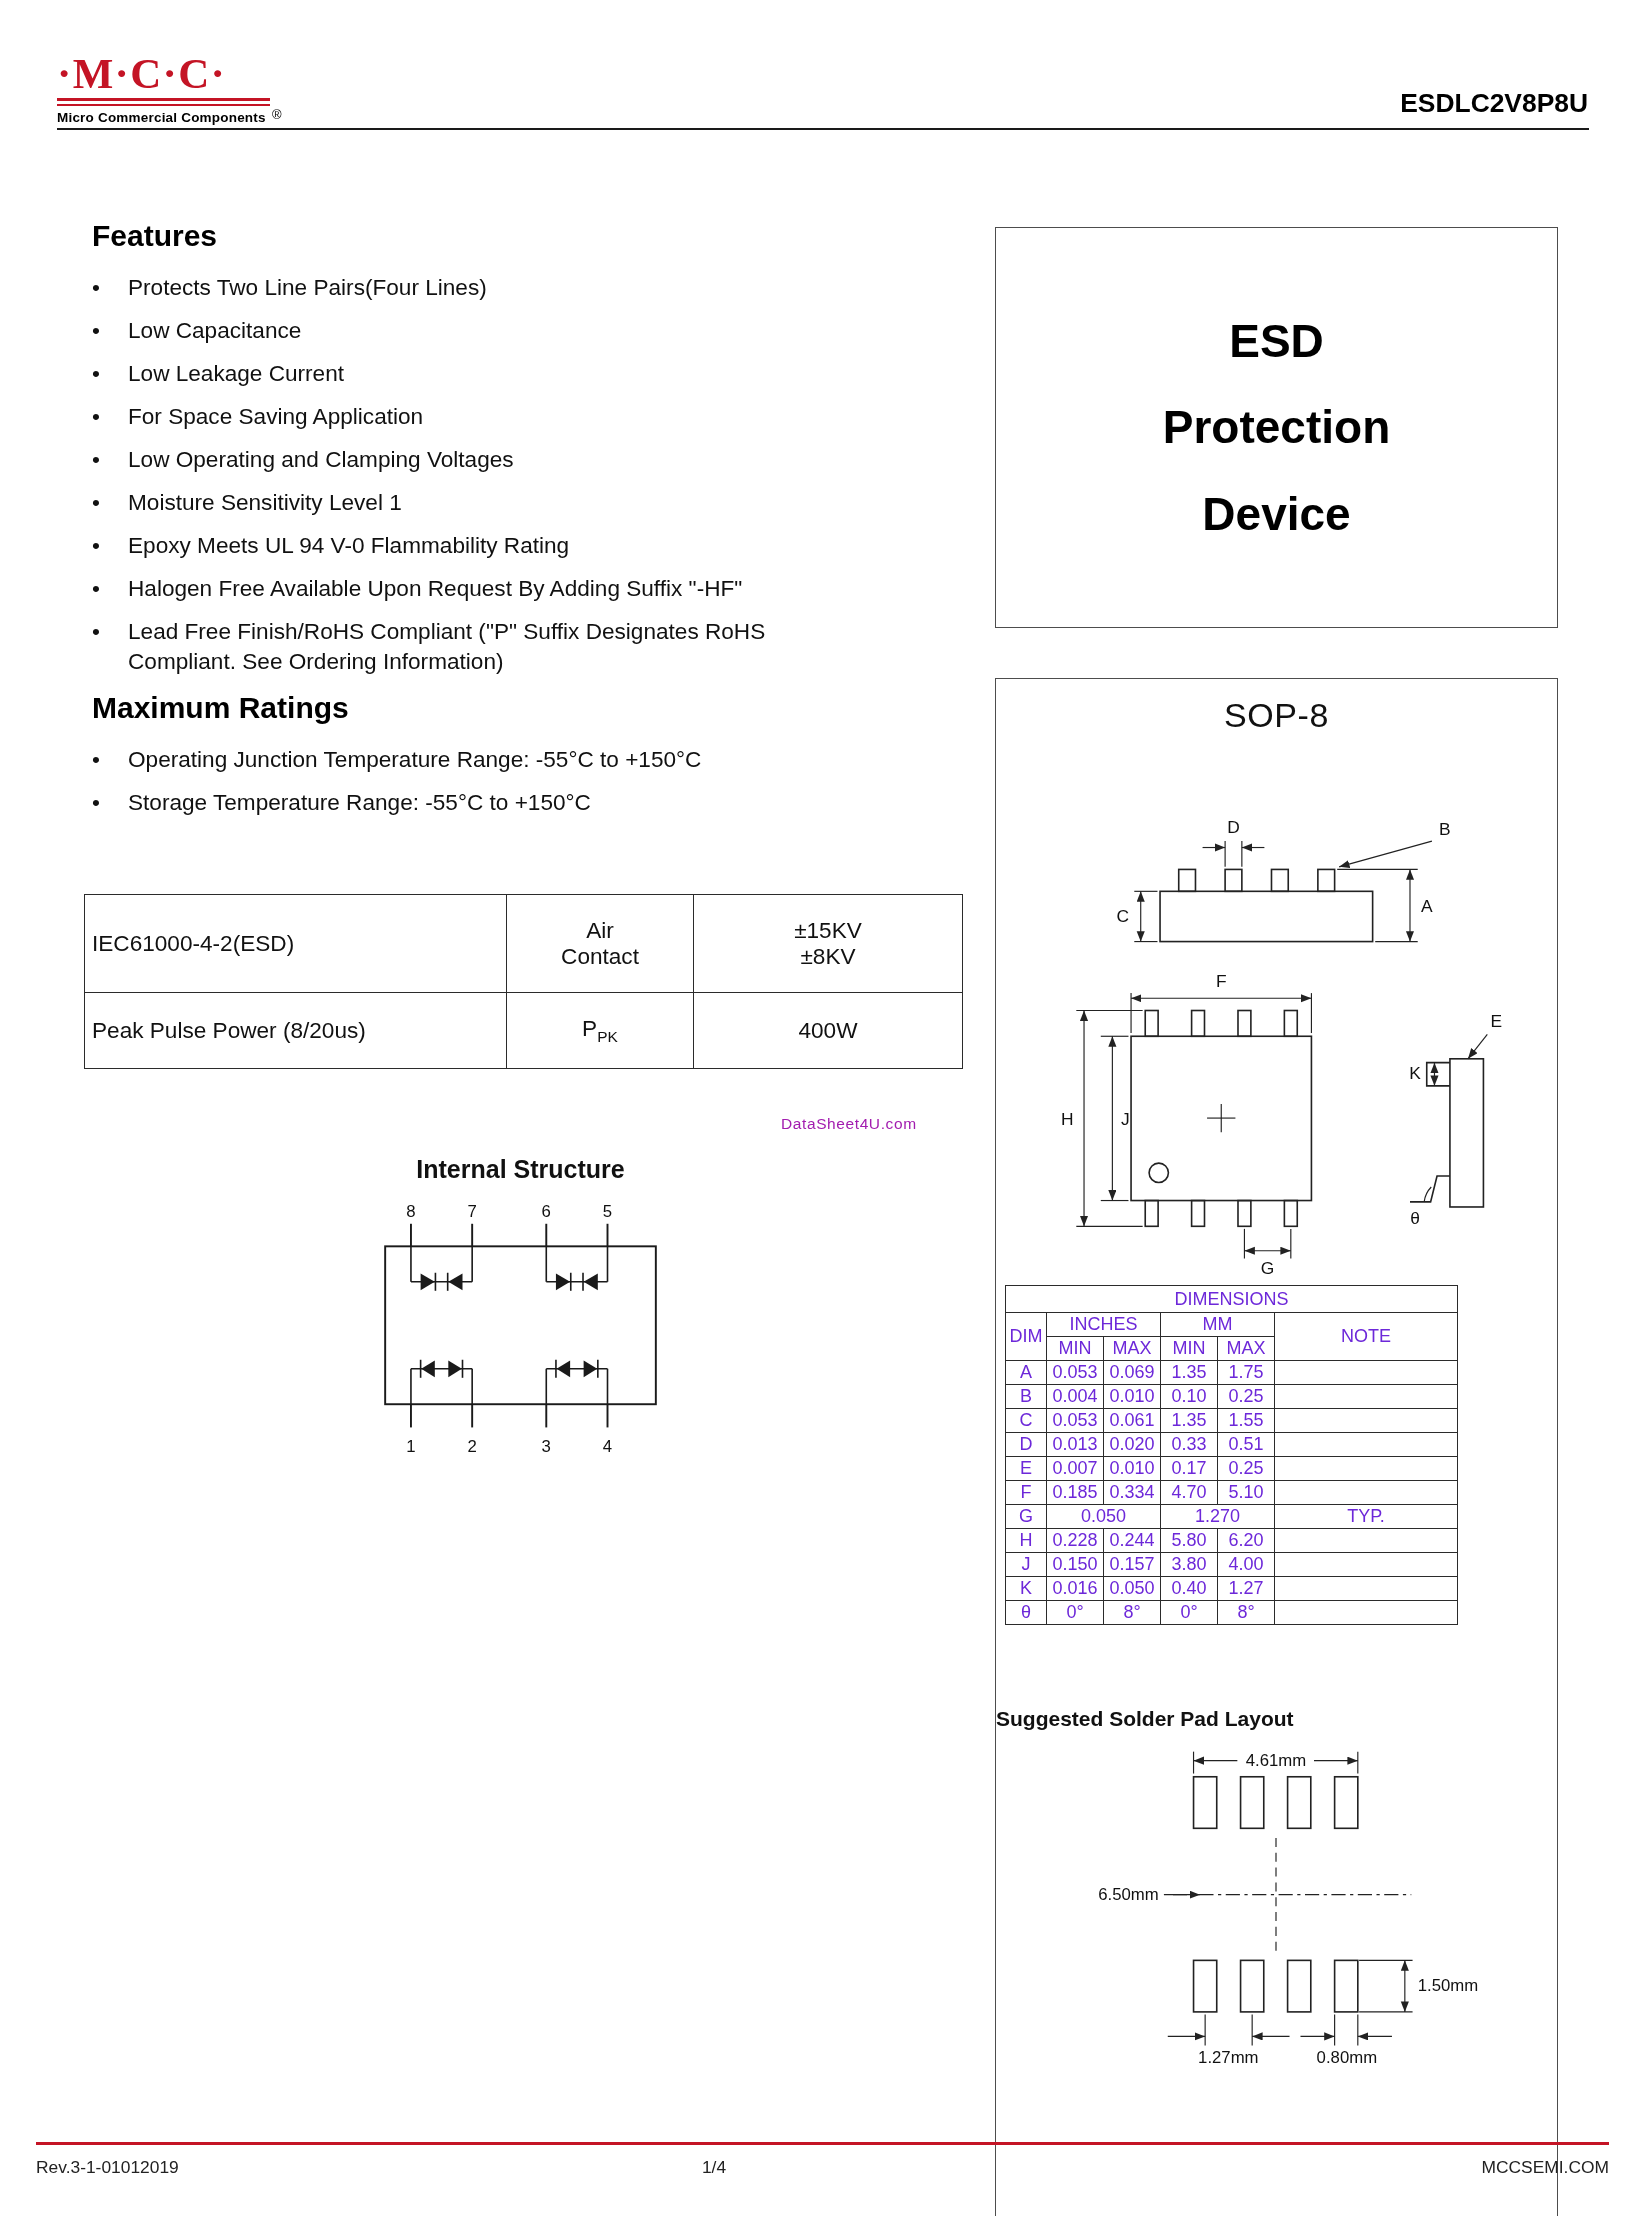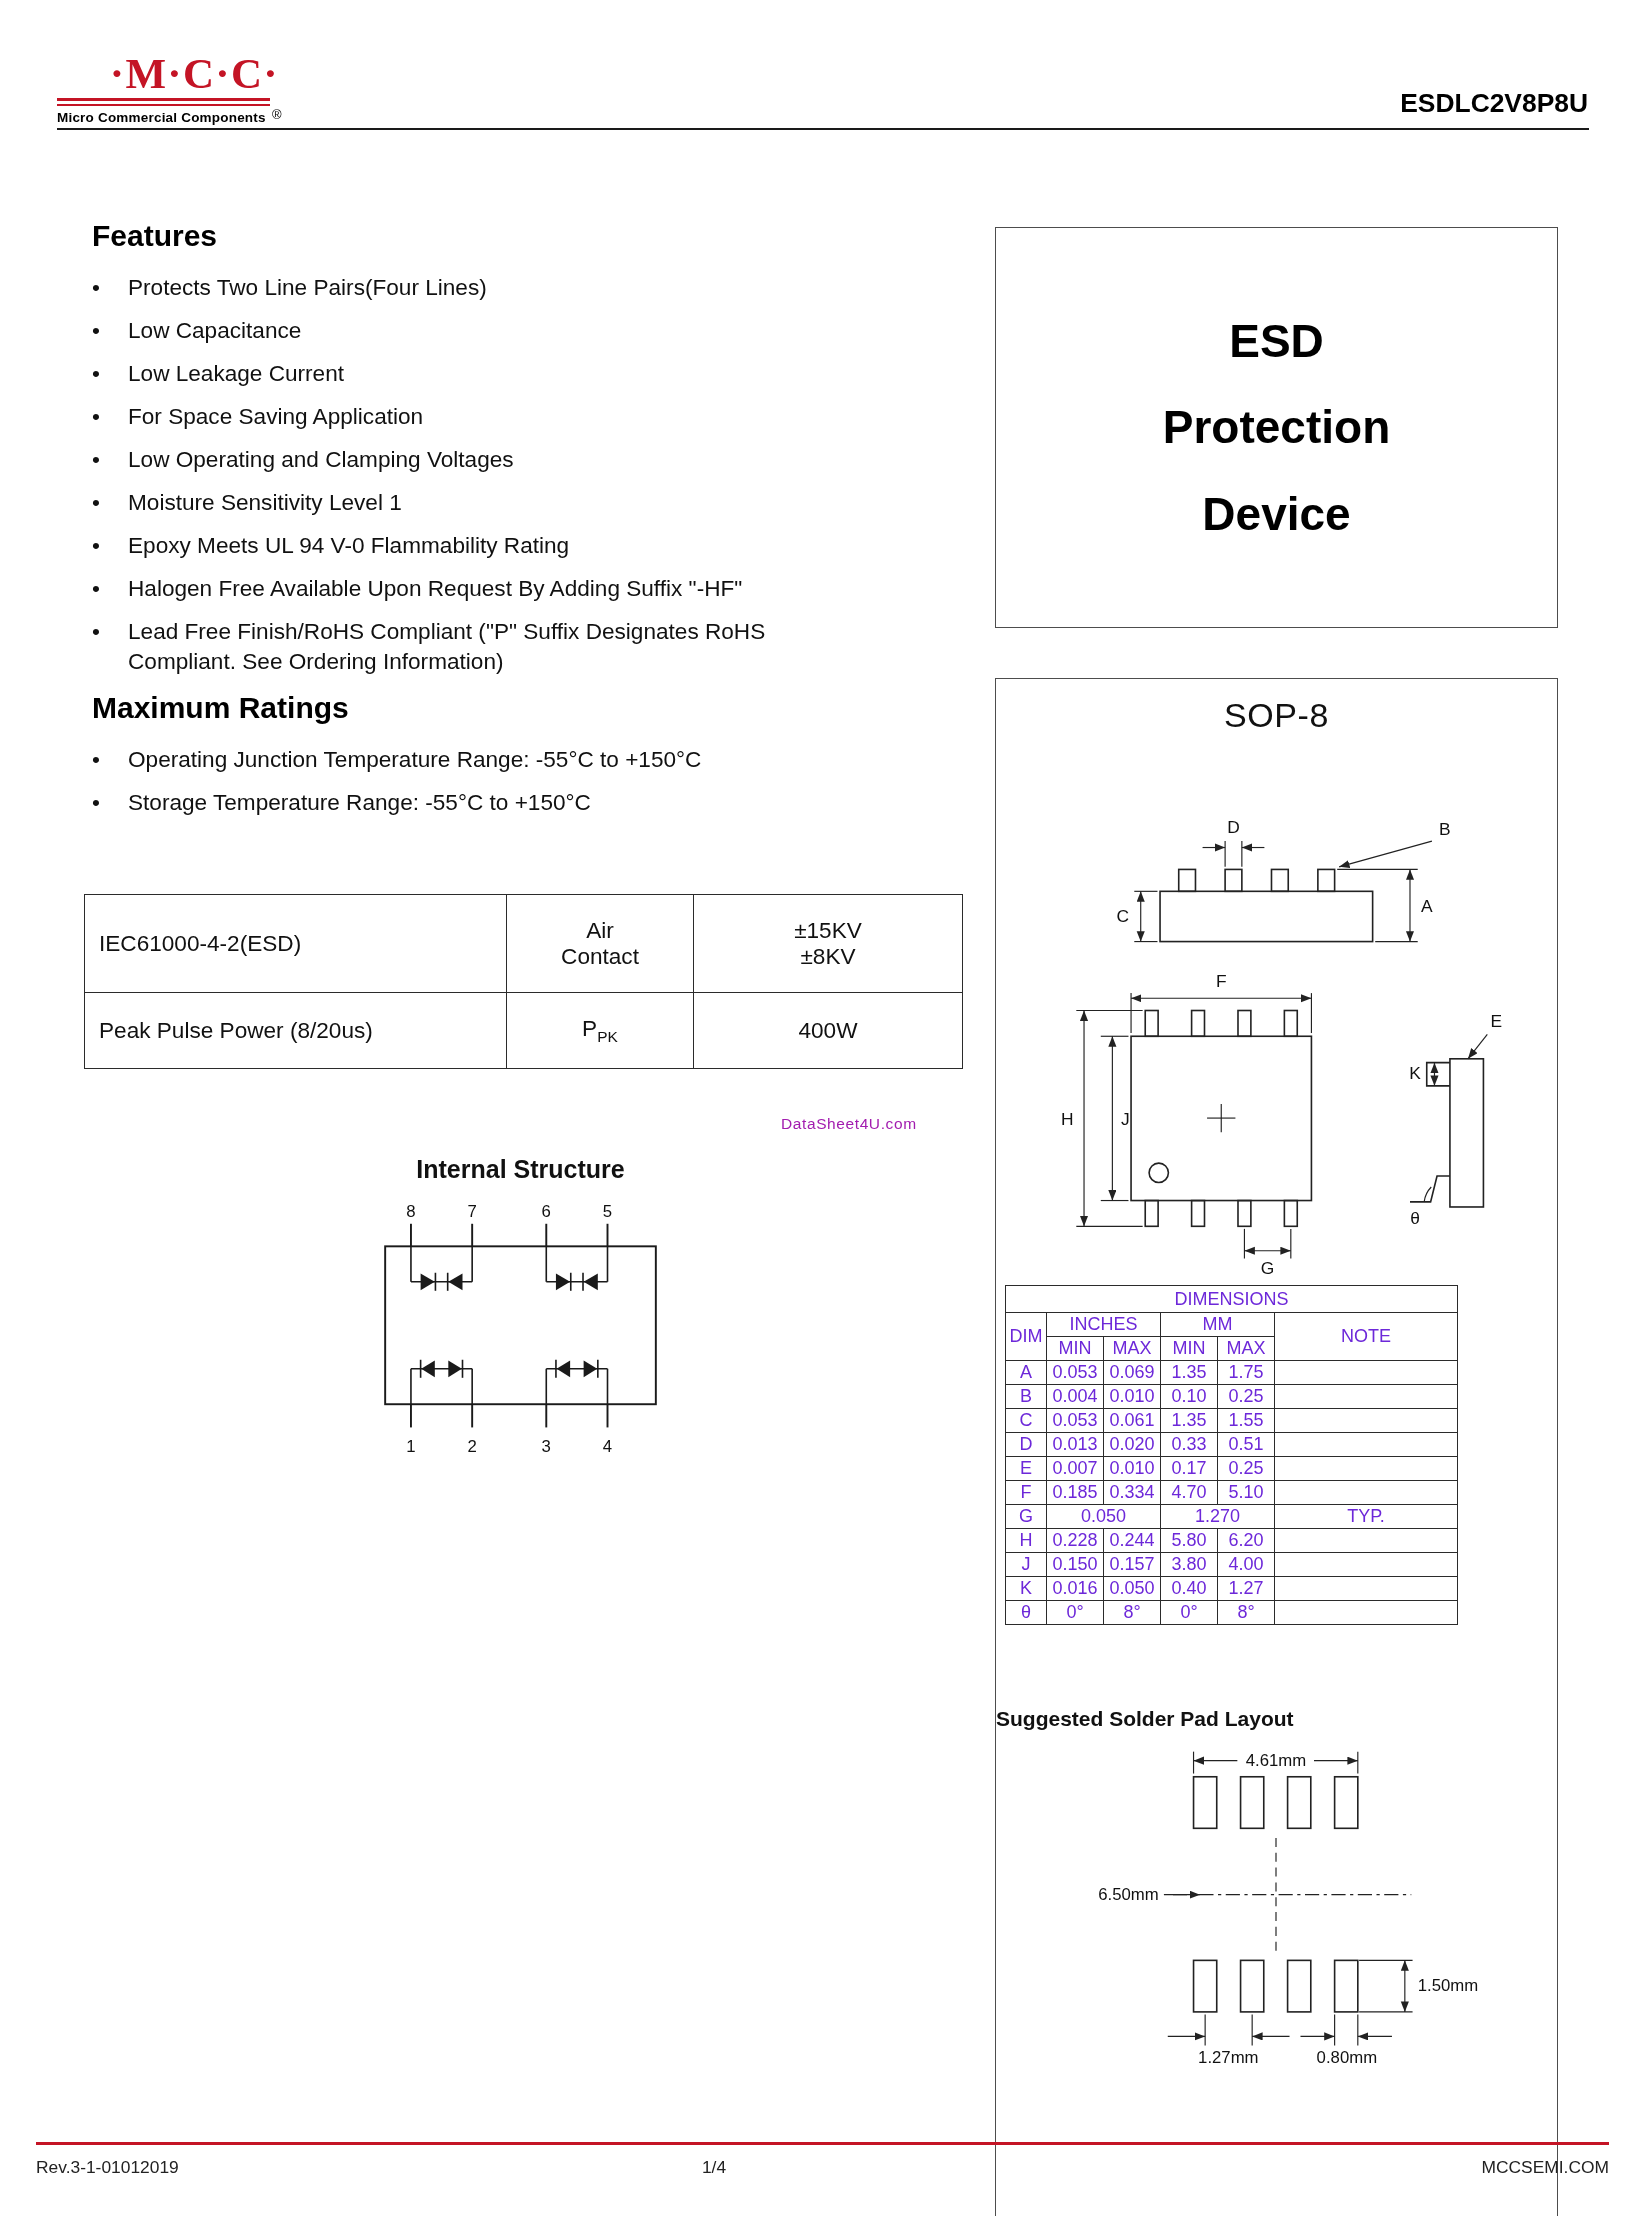--- a/index.html
+++ b/index.html
@@ -3,21 +3,21 @@
 <meta charset="utf-8">
 <style>
   * { margin:0; padding:0; box-sizing:border-box; }
   html,body { background:#ffffff; }
   body { font-family:"Liberation Sans", sans-serif; color:#111; }
   .page { position:relative; width:1645px; height:2216px; background:#fff; overflow:hidden; }
   .abs { position:absolute; }
 
   
   .logo { left:57px; top:52px; width:222px; }
-  .logo-text { font-family:"Liberation Serif", serif; font-weight:700; color:#c41425; font-size:43px; line-height:1.0; letter-spacing:1.3px;text-align:right; }
+  .logo-text { font-family:"Liberation Serif", serif; font-weight:700; color:#c41425; font-size:43px; line-height:1.0; letter-spacing:1.3px; }
   .logo-r1 { margin-top:2.6px; height:3.9px; background:#c41425; width:213px; }
   .logo-r2 { margin-top:2.6px; height:1.9px; background:#c41425; width:213px; }
   .logo-sub { margin-top:3.9px; font-size:13.5px; font-weight:700; color:#000; letter-spacing:0.2px; white-space:nowrap; }
   .logo-reg { position:absolute; right:-2.6px; top:55px; font-size:13px; color:#000; }
   .hrule { left:57px; top:128px; width:1532px; height:1.9px; background:#1a1a1a; }
   .partnum { right:57px; top:88px; font-size:26.4px; font-weight:700; color:#000; }
 
   
   .sec-title { font-size:30px; font-weight:700; color:#000; }
   #features-title { left:92px; top:219px; }
@@ -26,21 +26,21 @@
   .bullets { list-style:none; }
   .bullets li { display:flex; font-size:22.6px; line-height:30px; color:#111; margin-bottom:13px; }
   .bullets .bu { width:36px; flex:none; }
   #features-list { left:92px; top:273px; width:780px; }
   #maxr-list     { left:92px; top:745px; width:857px; }
 
   #ratings-table { left:84px; top:894px; border-collapse:collapse; table-layout:fixed; }
   #ratings-table td { border:1.9px solid #2b2b2b; font-size:22.6px; color:#111; vertical-align:middle; }
   #ratings-table tr.r1 td { height:98px; }
   #ratings-table tr.r2 td { height:76px; }
-  #ratings-table td.param { text-align:left; padding-left:14px; }
+  #ratings-table td.param { text-align:left; padding-left:7px; }
   #ratings-table td.center { text-align:center; }
   #ratings-table sub { font-size:15.5px; }
 
   #watermark { left:781px; top:1115px; font-size:15.5px; color:#a21caf; letter-spacing:0.6px; }
 
   #istruct-title { left:356px; top:1155px; width:329px; text-align:center; font-size:25px; font-weight:700; }
   #istruct-svg { left:356px; top:1198px; }
 
   
   #esd-box { left:995px; top:227px; width:563px; height:401px; border:1.9px solid #4d4d4d;

